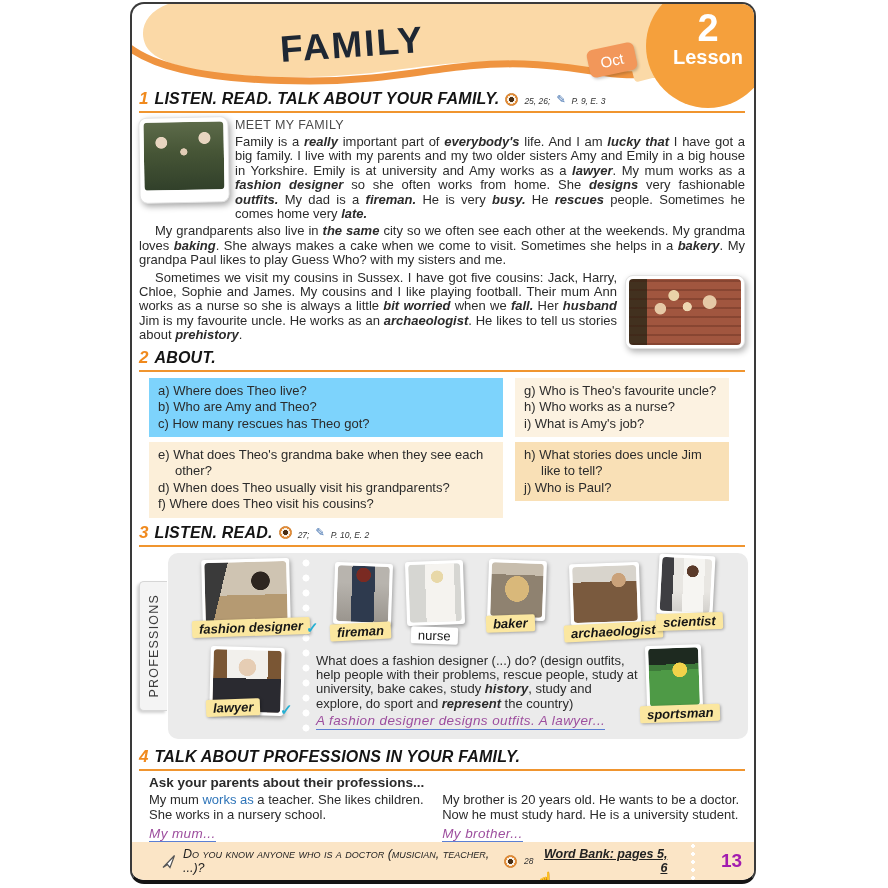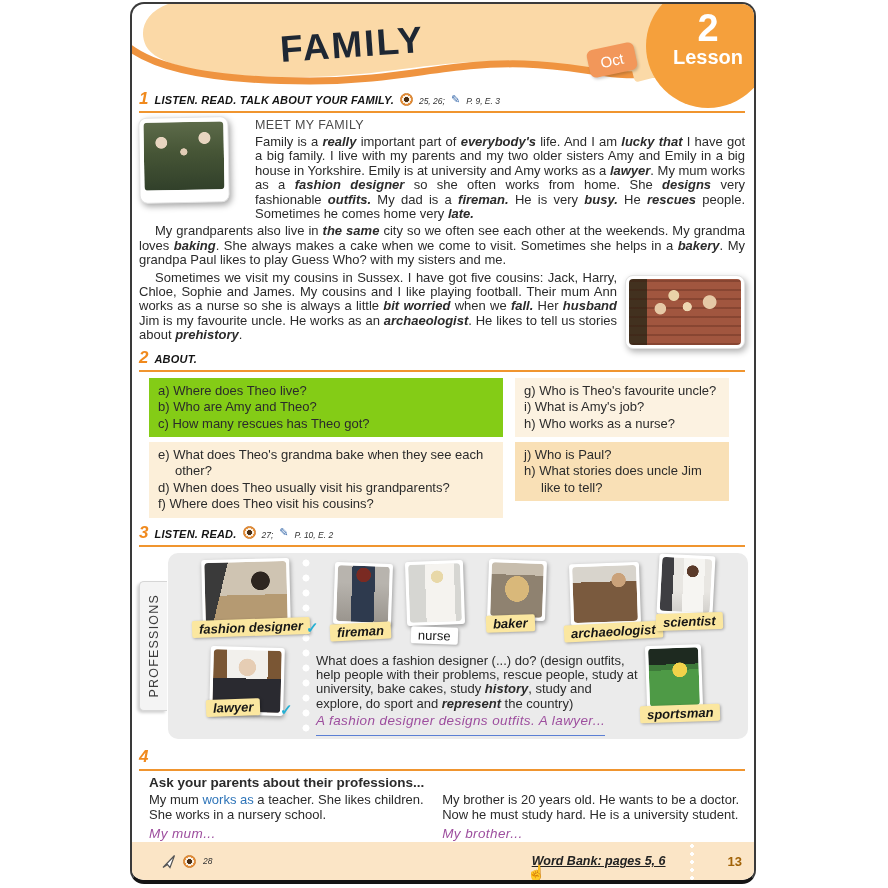--- a/index.html
+++ b/index.html
@@ -16,32 +16,32 @@
            transform:rotate(-12deg);display:flex;align-items:center;justify-content:center;color:#fff;font-size:15px;
            box-shadow:1px 2px 3px rgba(0,0,0,.2);}
   .lesson-badge{position:absolute;left:514px;top:-20px;width:124px;height:124px;border-radius:50%;background:#F5A03C;
                 color:#fff;text-align:center;box-sizing:border-box;padding-top:26px;}
   .lesson-num{font-size:38px;font-weight:bold;line-height:36px;}
   .lesson-word{font-size:20px;font-weight:bold;}
   
   .content{padding:0 9px 0 7px;}
   .sec-head{display:flex;align-items:baseline;gap:6px;margin-top:5px;}
   .sec-num{color:#F08A1E;font-style:italic;font-weight:bold;font-size:17px;}
-  .sec-title{font-style:italic;font-weight:bold;font-size:11px;color:#141414;letter-spacing:.2px;}
+  .sec-title{font-style:italic;font-weight:bold;font-size:16px;color:#141414;letter-spacing:.2px;}
   .ref{font-style:italic;font-size:8.5px;color:#333;}
   .audio-ic{width:11px;height:11px;border-radius:50%;align-self:center;flex:0 0 auto;
             background:radial-gradient(circle,#4a2e14 0 29%,#f7efe2 31% 55%,#e8903c 57% 100%);
             border:1px solid #d07f2e;}
   .pencil-ic{color:#3f6fae;font-size:11px;align-self:center;}
   .rule{height:2px;background:#F0952F;margin:2px 0 4px;}
   
   p{margin:0;font-size:13px;line-height:14.4px;text-align:justify;}
   .seg-hl{font-weight:bold;font-style:italic;}
   .seg-blue{color:#2E74B8;}
-  .read{display:flex;gap:26px;margin-top:3px;}
+  .read{display:flex;gap:6px;margin-top:3px;}
   .photo-card{background:#fff;border:1px solid #e3e3e3;border-radius:8px;padding:4px;box-shadow:2px 3px 6px rgba(0,0,0,.35);}
   .family-card{flex:0 0 auto;transform:rotate(-1deg);height:76px;}
   .ph{border-radius:4px;}
   .ph-family{width:80px;height:68px;background:
       radial-gradient(circle at 22% 30%,#e8d5c0 0 7%,rgba(0,0,0,0) 8%),
       radial-gradient(circle at 50% 44%,#e2cdb6 0 6%,rgba(0,0,0,0) 7%),
       radial-gradient(circle at 76% 24%,#e8d5c0 0 7%,rgba(0,0,0,0) 8%),
       linear-gradient(180deg,#5d6b4a 0%,#465536 45%,#31402a 100%);}
   .read-right{flex:1;}
   .meet{font-size:12.5px;color:#4a4a4a;letter-spacing:.4px;margin:1px 0 3px;}
@@ -56,39 +56,39 @@
       linear-gradient(90deg,#42311f 0 16%,#a1563f 16% 100%);}
   .para{margin-top:3px;}
   .indent{text-indent:16px;}
   .q-italic{font-style:italic;text-align:left;margin-top:4px;}
   
   .q-wrap{display:flex;gap:12px;margin:6px 0 2px 10px;}
   .q-col-l{width:354px;display:flex;flex-direction:column;gap:5px;}
   .q-col-r{width:214px;display:flex;flex-direction:column;gap:5px;}
   .q-block{padding:5px 9px;font-size:13px;line-height:16.4px;}
   .q-item{padding-left:17px;text-indent:-17px;}
-  .bg1{background:#84cc16;}  .bg2{background:#FCEFD9;}
+  .bg1{background:#7dd3fc;}  .bg2{background:#FCEFD9;}
   .bg3{background:#FCF2E1;}  .bg4{background:#F9E0B6;}
   
   .panel{position:relative;margin:6px 0 8px 29px;width:580px;height:186px;background:#EBEBEB;border-radius:10px;}
   .prof-tab{position:absolute;left:-29px;top:28px;width:27px;height:128px;background:#F4F4F4;border:1px solid #d6d6d6;
             border-right:none;border-radius:5px 0 0 5px;box-shadow:-2px 2px 3px rgba(0,0,0,.18);
             display:flex;align-items:center;justify-content:center;}
   .prof-tab span{writing-mode:vertical-rl;transform:rotate(180deg);font-size:12.5px;letter-spacing:1.2px;color:#3c3c3c;}
   .dots{position:absolute;left:132px;top:4px;bottom:4px;width:12px;
         background-image:radial-gradient(circle at 6px 6px,#fff 3.2px,rgba(255,255,255,0) 3.8px);
         background-size:12px 15px;background-repeat:repeat-y;}
   .pcard{position:absolute;background:#fff;padding:3px;border-radius:3px;box-shadow:1px 2px 4px rgba(0,0,0,.35);}
   .plabel{position:absolute;background:#FBE7A0;color:#161616;font-weight:bold;font-style:italic;font-size:13px;
           padding:1px 7px;white-space:nowrap;box-shadow:1px 1px 3px rgba(0,0,0,.3);border-radius:2px;}
   .plabel.white{background:#fff;font-weight:normal;font-style:normal;}
   .check{position:absolute;color:#25AFD3;font-weight:bold;font-size:15px;}
   .prof-text{position:absolute;left:148px;top:101px;width:322px;font-size:13px;line-height:14.6px;text-align:left;}
   .hand{color:#9D4E9E;font-style:italic;font-size:13.5px;letter-spacing:.4px;}
-  .hand-u{border-bottom:1.4px solid #5B7FD4;padding-bottom:6px;display:inline-block;}
+  .hand-u{border-bottom:1.4px solid #5B7FD4;padding-bottom:0;display:inline-block;}
   .prof-answer{margin-top:3px;}
   
   .ph-fashion{background:linear-gradient(105deg,#3a3a3a 0 24%,rgba(0,0,0,0) 24%),
       radial-gradient(circle at 68% 32%,#2e2620 0 13%,rgba(0,0,0,0) 14%),
       linear-gradient(180deg,#cfc4b2 0 55%,#b59a72 55% 100%);}
   .ph-fireman{background:radial-gradient(circle at 50% 16%,#7a2a22 0 13%,rgba(0,0,0,0) 14%),
       linear-gradient(90deg,rgba(0,0,0,0) 0 28%,#2e3a4e 28% 72%,rgba(0,0,0,0) 72%),
       linear-gradient(180deg,#b8b4ae 0 30%,#9a958e 100%);}
   .ph-nurse{background:radial-gradient(circle at 55% 22%,#e8d8a8 0 11%,rgba(0,0,0,0) 12%),
       linear-gradient(90deg,rgba(0,0,0,0) 0 32%,#f5f3ef 32% 88%,rgba(0,0,0,0) 88%),
@@ -117,21 +117,21 @@
   
   .footer{position:absolute;left:0;right:0;bottom:0;height:38px;background:#FBE5C6;
           display:flex;align-items:center;padding:0 12px 0 30px;gap:7px;box-sizing:border-box;}
   .foot-q{font-style:italic;font-variant:small-caps;font-size:12.5px;color:#222;}
   .wordbank{margin-left:auto;font-style:italic;font-weight:bold;font-size:12.5px;color:#222;
             text-decoration:underline;position:relative;text-align:right;}
   .hand-ptr{position:absolute;left:-4px;bottom:-14px;font-size:15px;color:#444;font-style:normal;}
   .foot-dots{width:10px;align-self:stretch;margin-left:14px;
         background-image:radial-gradient(circle at 5px 4px,#fff 1.6px,rgba(255,255,255,0) 2px);
         background-size:10px 8px;background-repeat:repeat-y;}
-  .pagenum{font-size:13px;font-weight:bold;color:#a16207;margin-left:24px;}
+  .pagenum{font-size:19px;font-weight:bold;color:#a21caf;margin-left:16px;}
   .cursor-svg{flex:0 0 auto;}
 </style>
 </head>
 <body>
 
 <div class="page">
 
   <div class="banner">
     <svg width="622" height="88" viewBox="0 0 622 88">
       <path d="M36,0 C14,8 6,26 14,42 C26,64 86,74 170,73 C260,72 300,55 378,58 C436,60 462,72 512,68 C538,66 550,54 557,40 L557,0 Z" fill="#FBD9A7"></path>
@@ -190,26 +190,26 @@
         </div>
         <div class="q-block bg2">
           <div class="q-item">e) What does Theo's grandma bake when they see each other?</div>
           <div class="q-item">d) When does Theo usually visit his grandparents?</div>
           <div class="q-item">f) Where does Theo visit his cousins?</div>
         </div>
       </div>
       <div class="q-col-r">
         <div class="q-block bg3">
           <div class="q-item">g) Who is Theo's favourite uncle?</div>
+          <div class="q-item">h) Who works as a nurse?</div>
           <div class="q-item">i) What is Amy's job?</div>
-          <div class="q-item">h) Who works as a nurse?</div>
         </div>
         <div class="q-block bg4">
+          <div class="q-item">h) What stories does uncle Jim like to tell?</div>
           <div class="q-item">j) Who is Paul?</div>
-          <div class="q-item">h) What stories does uncle Jim like to tell?</div>
         </div>
       </div>
     </div>
 
     <div class="sec-head">
       <span class="sec-num">3</span>
       <span class="sec-title">LISTEN. READ.</span>
       <span class="audio-ic"></span>
       <span class="ref">27;</span>
       <span class="pencil-ic">✎</span>
@@ -268,20 +268,21 @@
       </div>
 
       <div class="pcard" style="left:478px;top:92px;transform:rotate(-2deg);">
         <div class="ph ph-sport" style="width:50px;height:58px;"></div>
       </div>
       <div class="plabel" style="left:472px;top:152px;transform:rotate(-2deg);">sportsman</div>
     </div>
 
     <div class="sec-head">
       <span class="sec-num">4</span>
+      <span class="sec-title">TALK ABOUT PROFESSIONS IN YOUR FAMILY.</span>
     </div>
     <div class="rule"></div>
 
     <div class="intro">Ask your parents about their professions...</div>
     <div class="talk-wrap">
       <div class="talk-l">
         <div class="talk-item">
           <p><span>My mum </span><span class="seg-blue">works as</span><span> a teacher. She likes children. She works in a nursery school.</span></p>
           <div class="prompt"><span class="hand hand-u">My mum...</span></div>
         </div>
@@ -300,20 +301,21 @@
 
         </div>
       </div>
     </div>
   </div>
 
   <div class="footer">
     <svg class="cursor-svg" width="14" height="15" viewBox="0 0 14 15">
       <path d="M1,13.5 L12.5,1.5 L8,13.5 L5.5,10.5 Z" fill="#ffffff" stroke="#555" stroke-width="1.2"></path>
     </svg>
+    <span class="foot-q">Do you know anyone who is a doctor (musician, teacher, ...)?</span>
     <span class="audio-ic"></span>
     <span class="ref">28</span>
     <span class="wordbank">
       <span>Word Bank: pages 5, 6</span>
       <span class="hand-ptr">☝</span>
     </span>
     <span class="foot-dots"></span>
     <span class="pagenum">13</span>
   </div>
 

